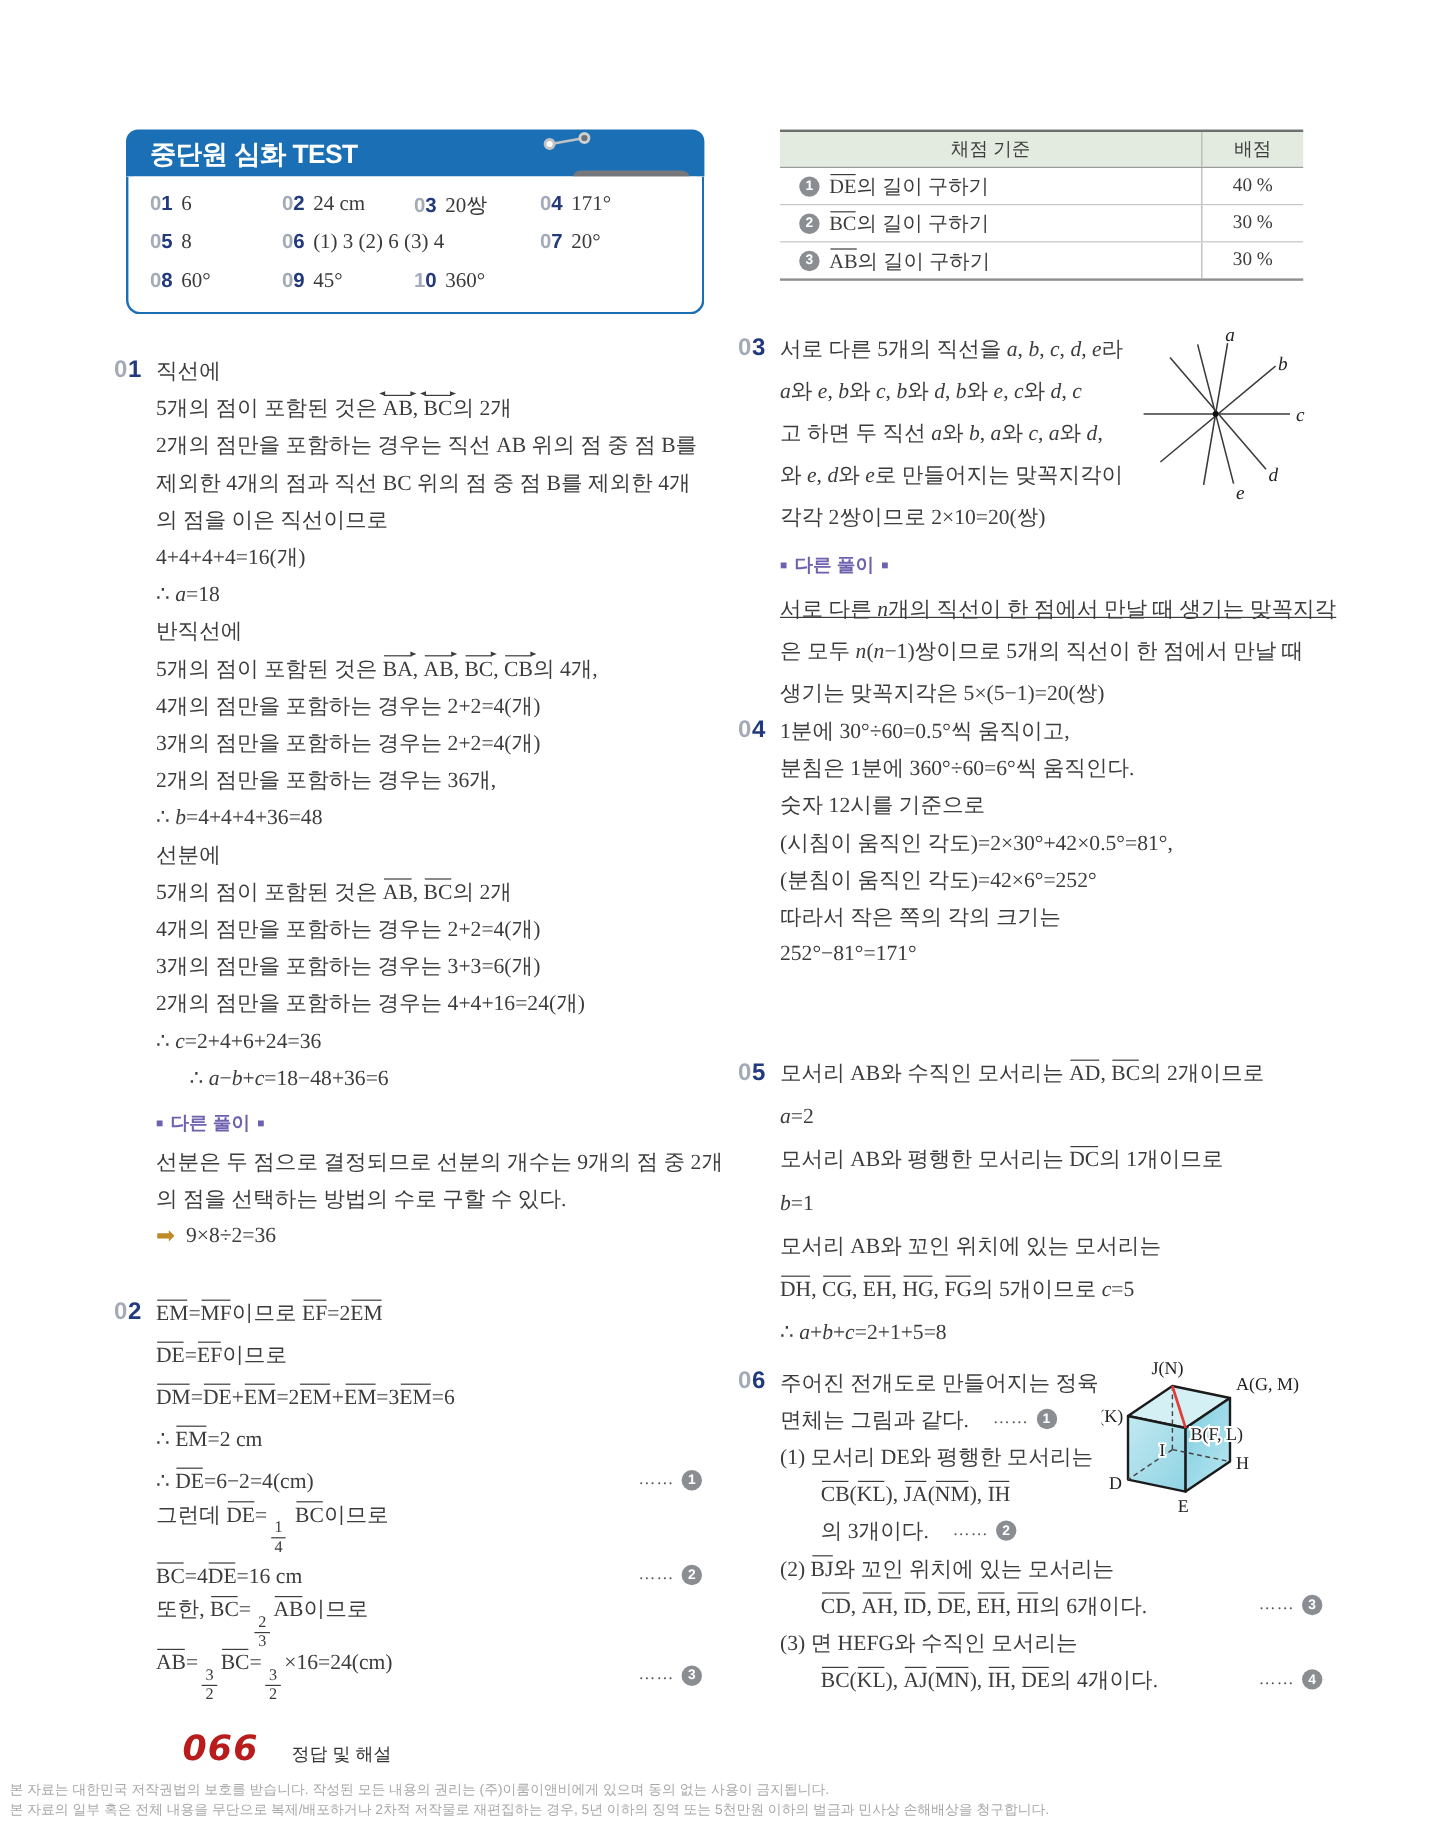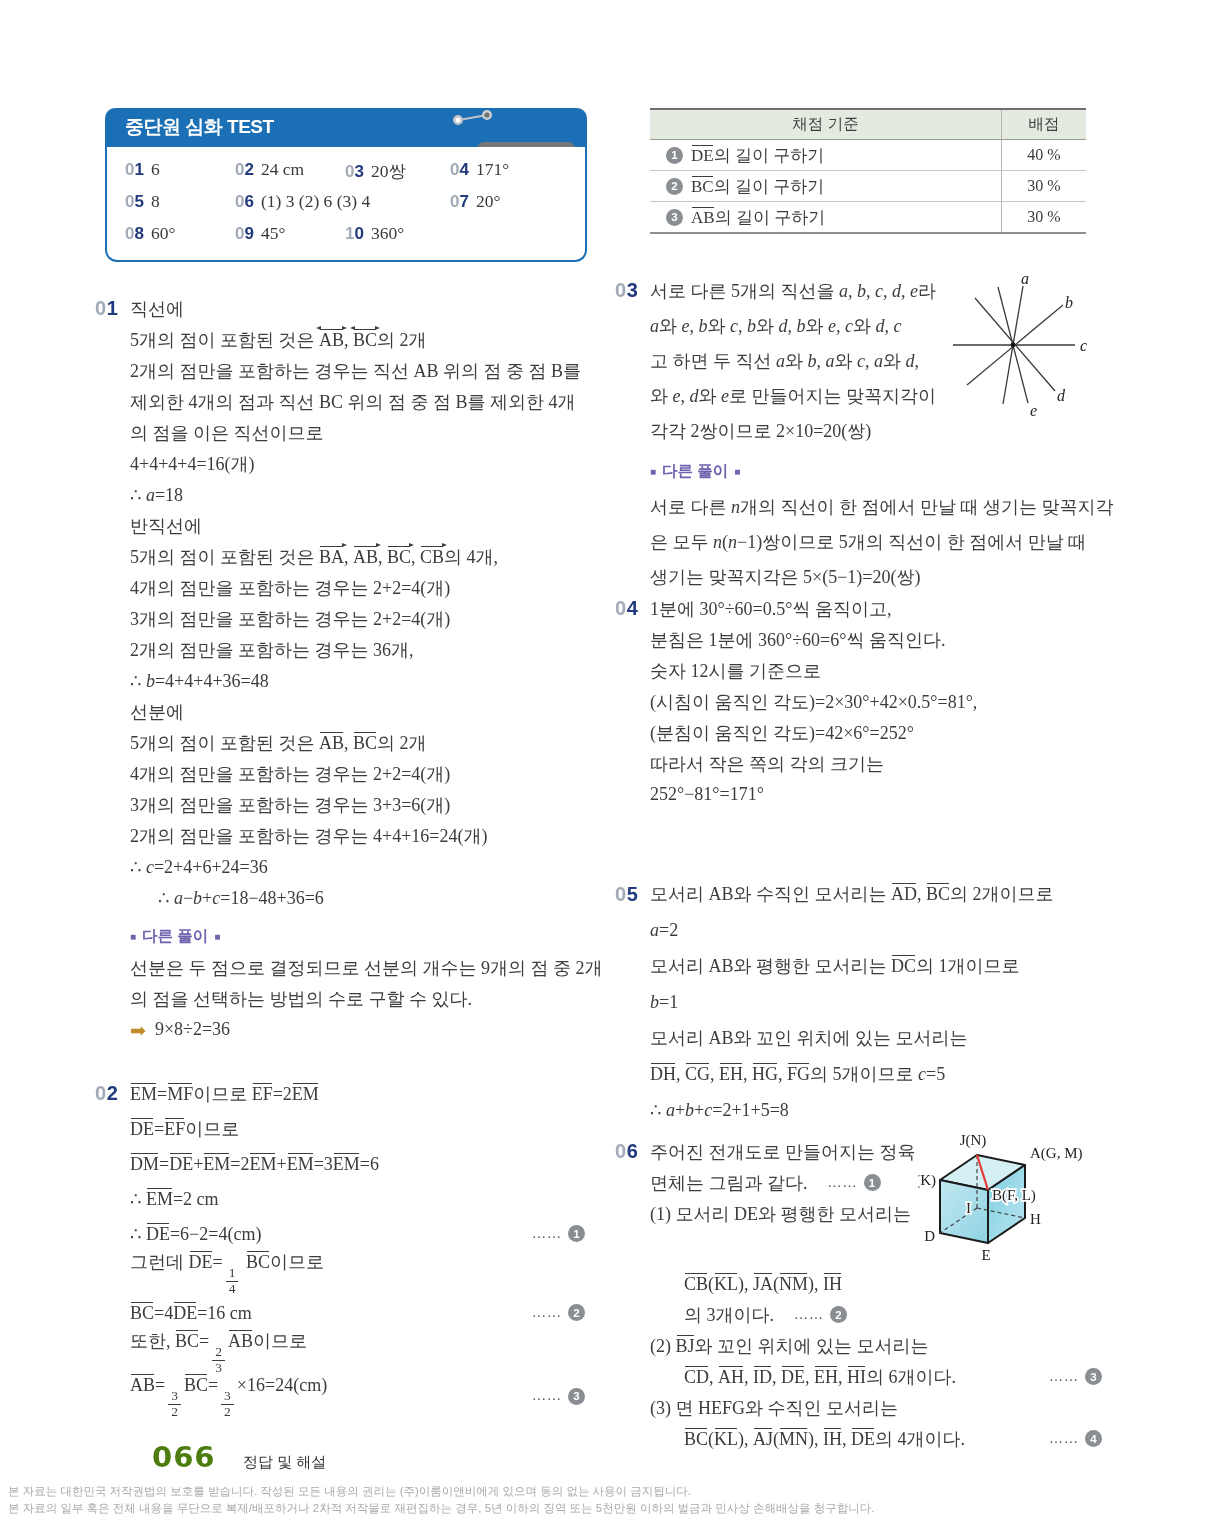--- a/index.html
+++ b/index.html
@@ -3,21 +3,21 @@
 <meta charset="utf-8">
 <style>
   html,body{margin:0;padding:0;background:#ffffff;}
   .page{position:relative;width:1211px;height:1536px;background:#ffffff;overflow:hidden;
         font-family:"Liberation Serif","DejaVu Serif",serif;color:#3c3c3c;}
 
   
   .answer-box{position:absolute;left:105px;top:108px;width:482px;height:154px;}
   .ab-bar{position:absolute;left:0;top:0;right:0;height:39px;background:#1a6fb5;border-radius:10px 10px 0 0;}
   .ab-title{position:absolute;left:20px;top:6px;font-family:"Liberation Sans","DejaVu Sans",sans-serif;
-            font-weight:bold;font-size:19px;color:#ffffff;letter-spacing:-0.5px;white-space:nowrap;}
+            font-weight:bold;font-size:22px;color:#ffffff;letter-spacing:-0.5px;white-space:nowrap;}
   .ab-panel{position:absolute;left:0;top:39px;right:0;bottom:0;background:#ffffff;
             border:2.5px solid #1a6fb5;border-top:none;border-radius:0 0 12px 12px;}
   .chain{position:absolute;left:344px;top:-1px;}
   .page-tab{position:absolute;left:372px;top:-3px;width:98px;height:35px;background:#75787b;border-radius:7px;
             display:flex;align-items:center;justify-content:center;margin-top:37px;}
   .page-tab span{color:#ffffff;font-family:"Liberation Sans","DejaVu Sans",sans-serif;font-size:14.5px;}
   .ans-item{position:absolute;display:flex;align-items:baseline;gap:7px;white-space:nowrap;}
   .ans-no{font-family:"Liberation Sans","DejaVu Sans",sans-serif;font-weight:bold;font-size:17px;}
   .ans-no .g{color:#a3abb8;}.ans-no .b{color:#22397b;}
   .ans-val{font-size:17.5px;color:#3a3a3a;}
@@ -62,21 +62,21 @@
         vertical-align:-9px;margin:0 3px;font-style:normal;}
   .fn,.fd{padding:0 3px;}
   .fd{border-top:1.3px solid #3c3c3c;}
 
   
   .diag{position:absolute;}
   .diag text{font-family:"Liberation Serif","DejaVu Serif",serif;fill:#222222;}
 
   
   .pg-num{position:absolute;left:152px;top:1440px;font-family:"DejaVu Sans",sans-serif;font-weight:bold;
-          font-size:29px;color:#4d7c0f;letter-spacing:1px;}
+          font-size:29px;color:#b91c1c;letter-spacing:1px;font-style:italic;}
   .pg-label{position:absolute;left:243px;top:1453px;font-family:"Liberation Sans","DejaVu Sans",sans-serif;
             font-size:15px;color:#333333;}
   .copy{position:absolute;left:8px;font-family:"Liberation Sans","DejaVu Sans",sans-serif;
         font-size:11.5px;color:#a8a8a8;white-space:nowrap;}
 </style>
 </head>
 <body>
 
 <div class="page">
 
@@ -328,21 +328,21 @@
             <span class="lt">와 <span class="it">e</span>, <span class="it">d</span>와 <span class="it">e</span>로 만들어지는 맞꼭지각이</span>
           </div>
           <div class="line" style="height: 35px; width: 300px;">
             <span class="lt">각각 2쌍이므로 2×10=20(쌍)</span>
           </div>
           <div class="alt-h" style="height: 35px; margin-top: 6px;">
             <span class="sq">■</span>
             <span>다른 풀이</span>
             <span class="sq">■</span>
           </div>
-          <div class="line" style="height: 35px; width: 455px;">
+          <div class="line" style="height: 35px; width: 455px; text-decoration: underline;">
             <span class="lt">서로 다른 <span class="it">n</span>개의 직선이 한 점에서 만날 때 생기는 맞꼭지각</span>
           </div>
           <div class="line" style="height: 35px; width: 455px;">
             <span class="lt">은 모두 <span class="it">n</span>(<span class="it">n</span>−1)쌍이므로 5개의 직선이 한 점에서 만날 때</span>
           </div>
           <div class="line" style="height: 35px; width: 455px;">
             <span class="lt">생기는 맞꼭지각은 5×(5−1)=20(쌍)</span>
           </div>
         </div>
       </div>
@@ -416,21 +416,21 @@
           <div class="line" style="height: 31px; width: 215px;">
             <span class="lt">면체는 그림과 같다.</span>
             <span class="lead inline">
               <span class="ldots">……</span>
               <span class="circ">1</span>
             </span>
           </div>
           <div class="line" style="height: 31px; width: 215px;">
             <span class="lt">(1) 모서리 DE와 평행한 모서리는</span>
           </div>
-          <div class="line" style="height: 31px; margin-left: 34px; width: 181px; margin-top: 39px;">
+          <div class="line" style="height: 31px; margin-left: 34px; width: 181px;">
             <span class="lt"><span class="ovl">CB</span>(<span class="ovl">KL</span>), <span class="ovl">JA</span>(<span class="ovl">NM</span>), <span class="ovl">IH</span></span>
           </div>
           <div class="line" style="height: 31px; margin-left: 34px; width: 181px;">
             <span class="lt">의 3개이다.</span>
             <span class="lead inline">
               <span class="ldots">……</span>
               <span class="circ">2</span>
             </span>
           </div>
           <div class="line" style="height: 31px; width: 452px;">

